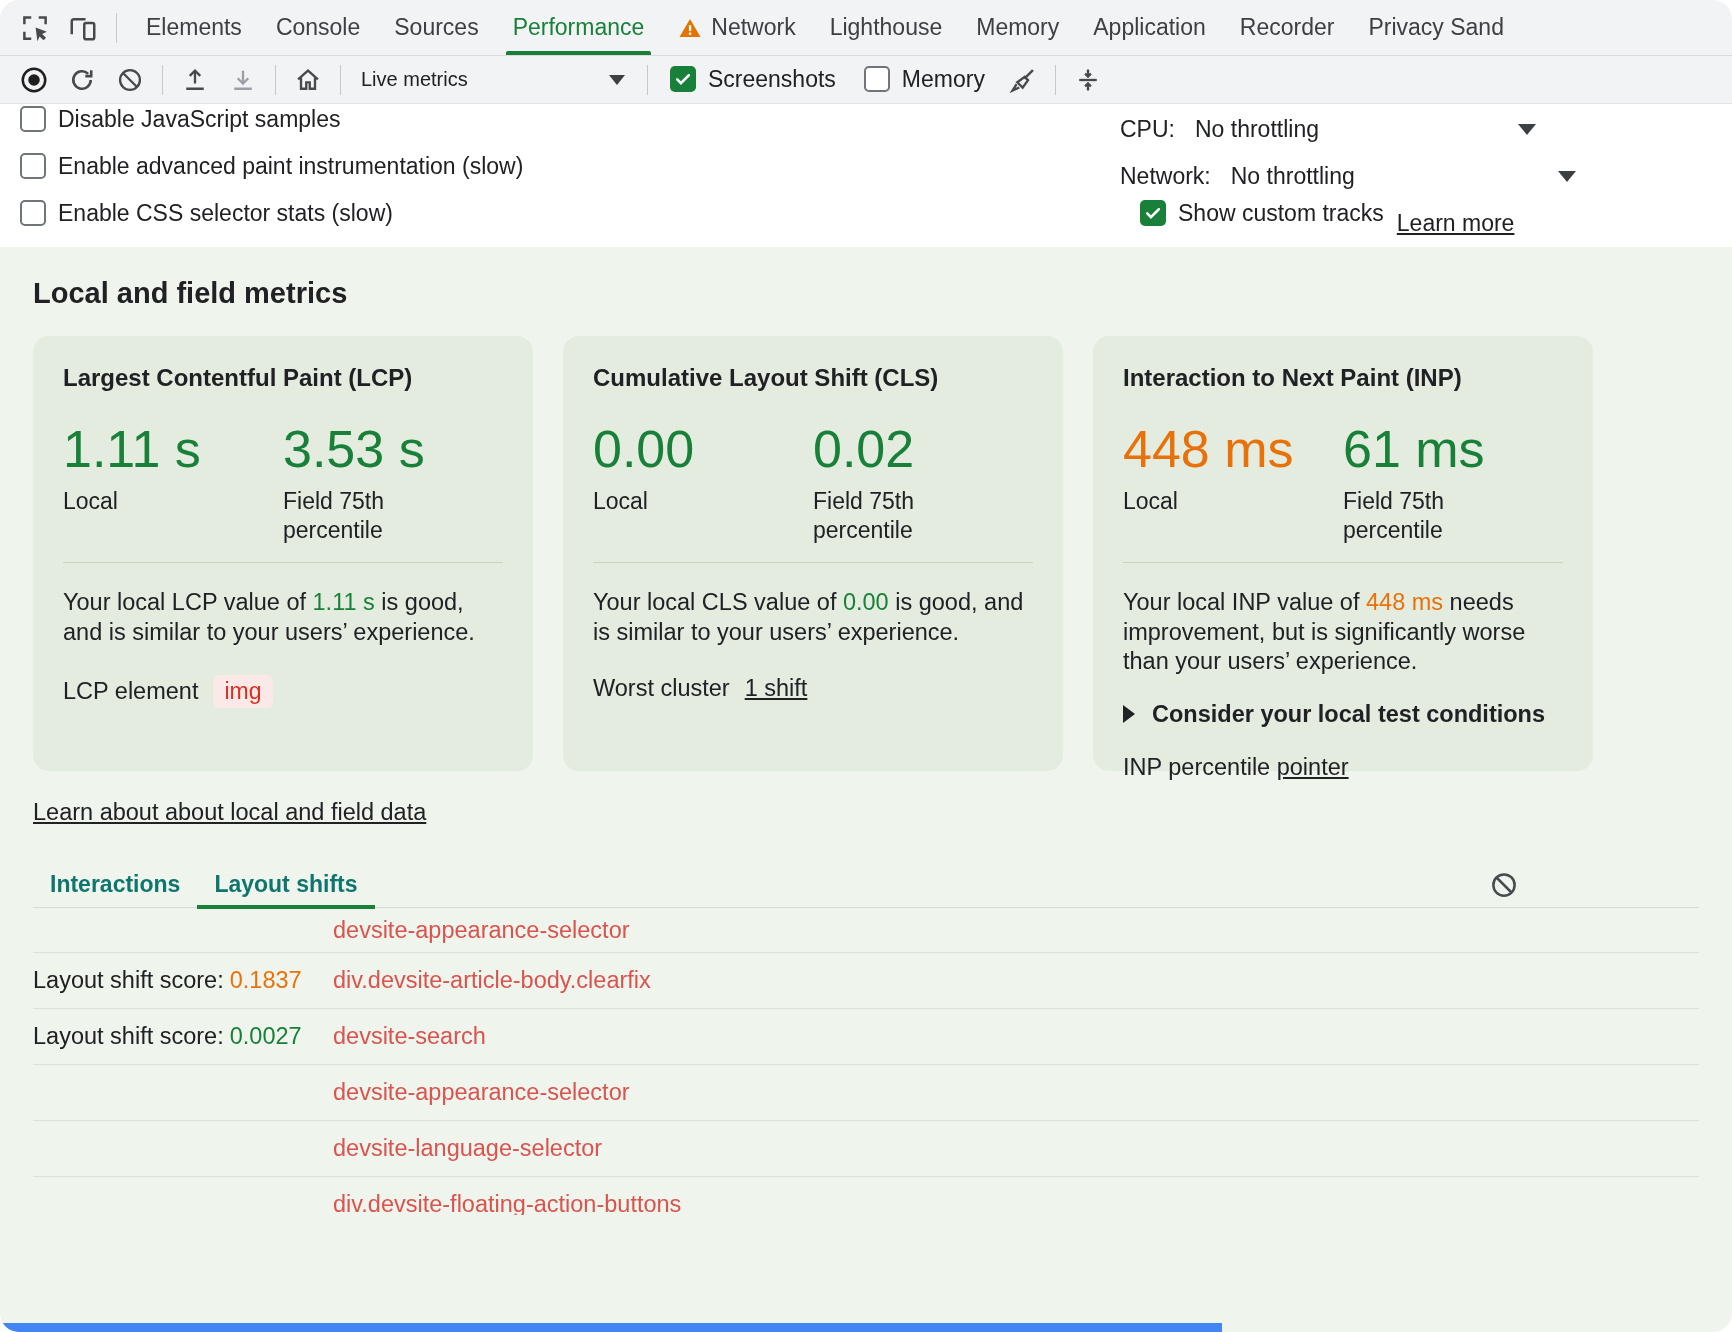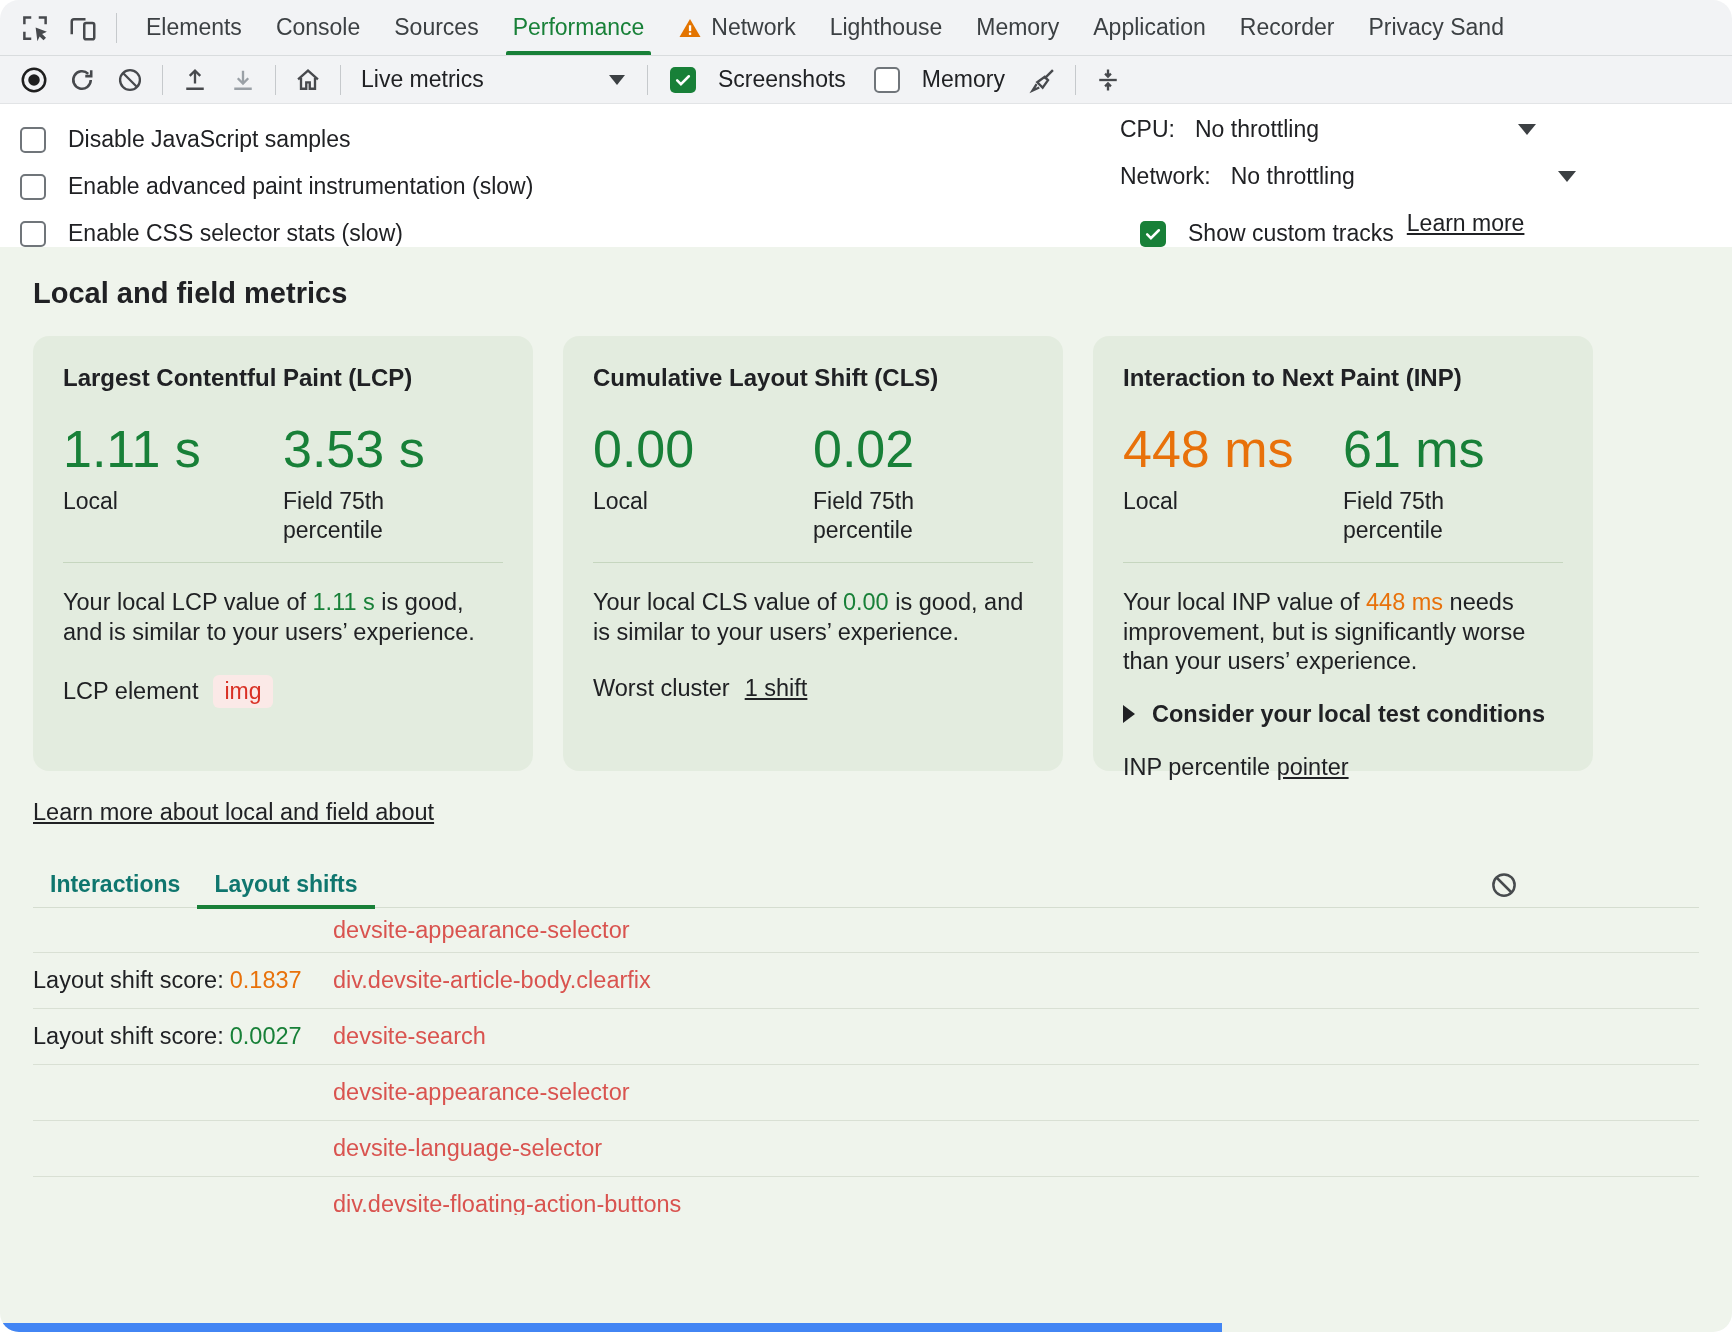--- a/index.html
+++ b/index.html
@@ -37,34 +37,34 @@
   
   .toolbar {
     height:48px; background:#f2f3f5; border-bottom:1px solid #e2e4e6;
     display:flex; align-items:center; padding:0 10px; flex:none;
   }
   .toolbar .icon-btn { width:48px; height:42px; }
   .record { color:#1f1f1f; }
   .dim { color:#9aa0a6; }
   .dropdown {
     display:flex; align-items:center; justify-content:space-between;
-    width:290px; height:40px; padding:0 14px 0 12px; font-size:23px; color:#202124; cursor:pointer;
+    width:290px; height:40px; padding:0 14px 0 12px; font-size:20px; color:#202124; cursor:pointer;
   }
   .dd-arrow {
     width:0; height:0; border-left:9px solid transparent; border-right:9px solid transparent;
     border-top:11px solid #3c4043; flex:none;
   }
   .dd-arrow.small { border-left-width:8px; border-right-width:8px; border-top-width:10px; }
   .cb {
     width:26px; height:26px; border-radius:5px; flex:none;
     display:flex; align-items:center; justify-content:center;
   }
   .cb.unchecked { background:#fff; border:2px solid #70757a; }
   .cb.checked { background:#188038; }
-  .cb-row { display:flex; align-items:flex-end; gap:22px; font-size:23px; color:#202124; cursor:pointer; }
+  .cb-row { display:flex; align-items:flex-start; gap:12px; font-size:23px; color:#202124; cursor:pointer; }
   .toolbar .cb-row { padding:0 14px; }
 
   
   .settings { background:#ffffff; padding:2px 0 0; position:relative; flex:none; height:143px; }
   .settings .cb-row { height:47px; padding-left:20px; }
   .settings-right { position:absolute; left:1120px; top:2px; width:612px; }
   .select-row { height:47px; display:flex; align-items:center; font-size:23px; color:#202124; position:relative; cursor:pointer; }
   .select-row .sel-label { margin-right:20px; }
   .select-row.cpu .dd-arrow { position:absolute; left:398px; }
   .select-row.net .dd-arrow { position:absolute; left:438px; }
@@ -337,21 +337,21 @@
           <span class="disclosure"></span>
           <span>Consider your local test conditions</span>
         </div>
         <div class="inp-interaction">
           <span>INP percentile</span>
           <a class="dark-link">pointer</a>
         </div>
       </section>
     </div>
 
-    <a class="dark-link learn-link">Learn more about local and field about</a>
+    <a class="dark-link learn-link">Learn about about local and field data</a>
 
     
     <div class="logs">
       <div class="logs-tabs">
         <div class="ltab">Interactions</div>
         <div class="ltab active">Layout shifts</div>
         <button class="icon-btn logs-clear">
           <svg viewBox="0 0 24 24" width="30" height="30" fill="none" stroke="currentColor" stroke-width="2">
             <circle cx="12" cy="12" r="8.5"></circle>
               <path d="M6 6l12 12"></path>

